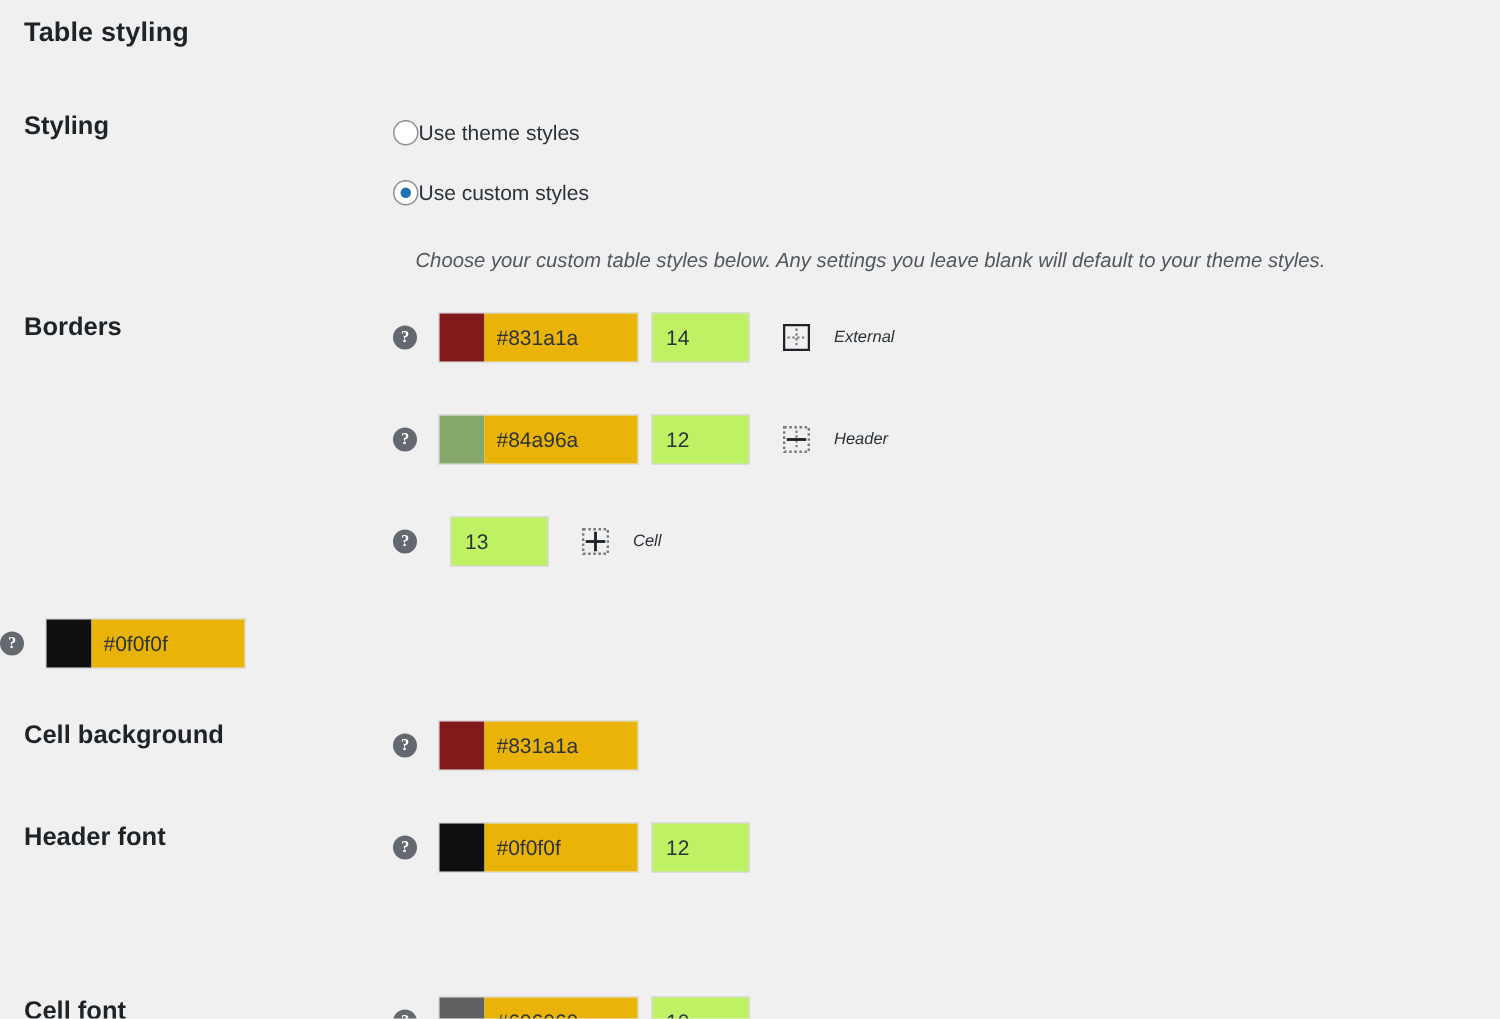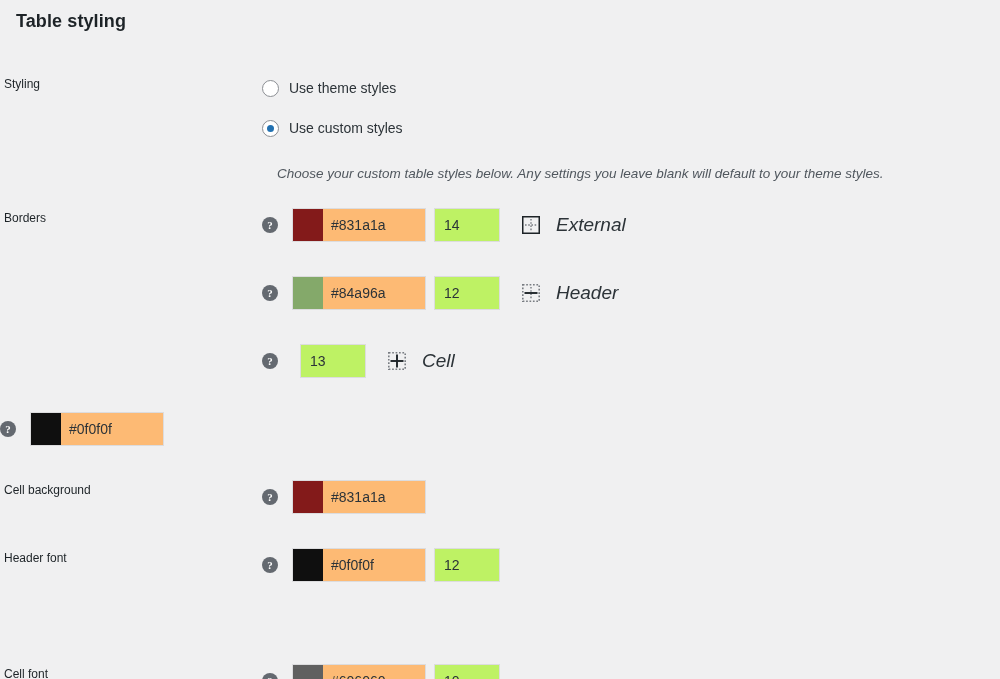--- a/index.html
+++ b/index.html
@@ -35,24 +35,24 @@
   
   .row {
     position: absolute;
     left: 0;
     width: 1000px;
     display: flex;
     align-items: flex-start;
   }
   .row-label {
     width: 262px;
-    padding-left: 4px;
+    padding-left: 16px;
     box-sizing: border-box;
-    font-size: 12px;
-    font-weight: normal;
+    font-size: 17px;
+    font-weight: bold;
     color: #1d2327;
     line-height: 20px;
   }
   .row-fields {
     flex: 1;
     display: flex;
     align-items: center;
   }
 
   
@@ -75,21 +75,20 @@
   }
   .radio.checked::after {
     content: "";
     width: 7px;
     height: 7px;
     border-radius: 50%;
     background: #2271b1;
     display: block;
   }
   .radio-label {
-    margin-left: 10px;
     font-size: 14px;
     color: #2c3338;
     line-height: 17px;
   }
 
   
   .description {
     position: absolute;
     left: 277px;
     top: 166px;
@@ -126,21 +125,21 @@
     width: 134px;
   }
   .color-swatch {
     width: 30px;
     flex: 0 0 30px;
   }
   .color-text {
     flex: 1;
     border: 0;
     outline: none;
-    background: #fdba74;
+    background: #eab308;
     font-family: "Liberation Sans", sans-serif;
     font-size: 14px;
     color: #2c3338;
     padding: 0 0 0 8px;
     min-width: 0;
   }
 
   
   .num-field {
     width: 66px;
@@ -157,21 +156,21 @@
 
   
   .border-icon {
     width: 18px;
     height: 18px;
     flex: 0 0 auto;
     display: block;
   }
 
   .border-icon-label {
-    font-size: 19px;
+    font-size: 11px;
     font-style: italic;
     color: #2c3338;
   }
 
   .gap-14 { width: 14px; flex: 0 0 14px; }
   .gap-8  { width: 8px;  flex: 0 0 8px;  }
   .gap-22 { width: 22px; flex: 0 0 22px; }
   .gap-16 { width: 16px; flex: 0 0 16px; }
 </style>
 </head>

